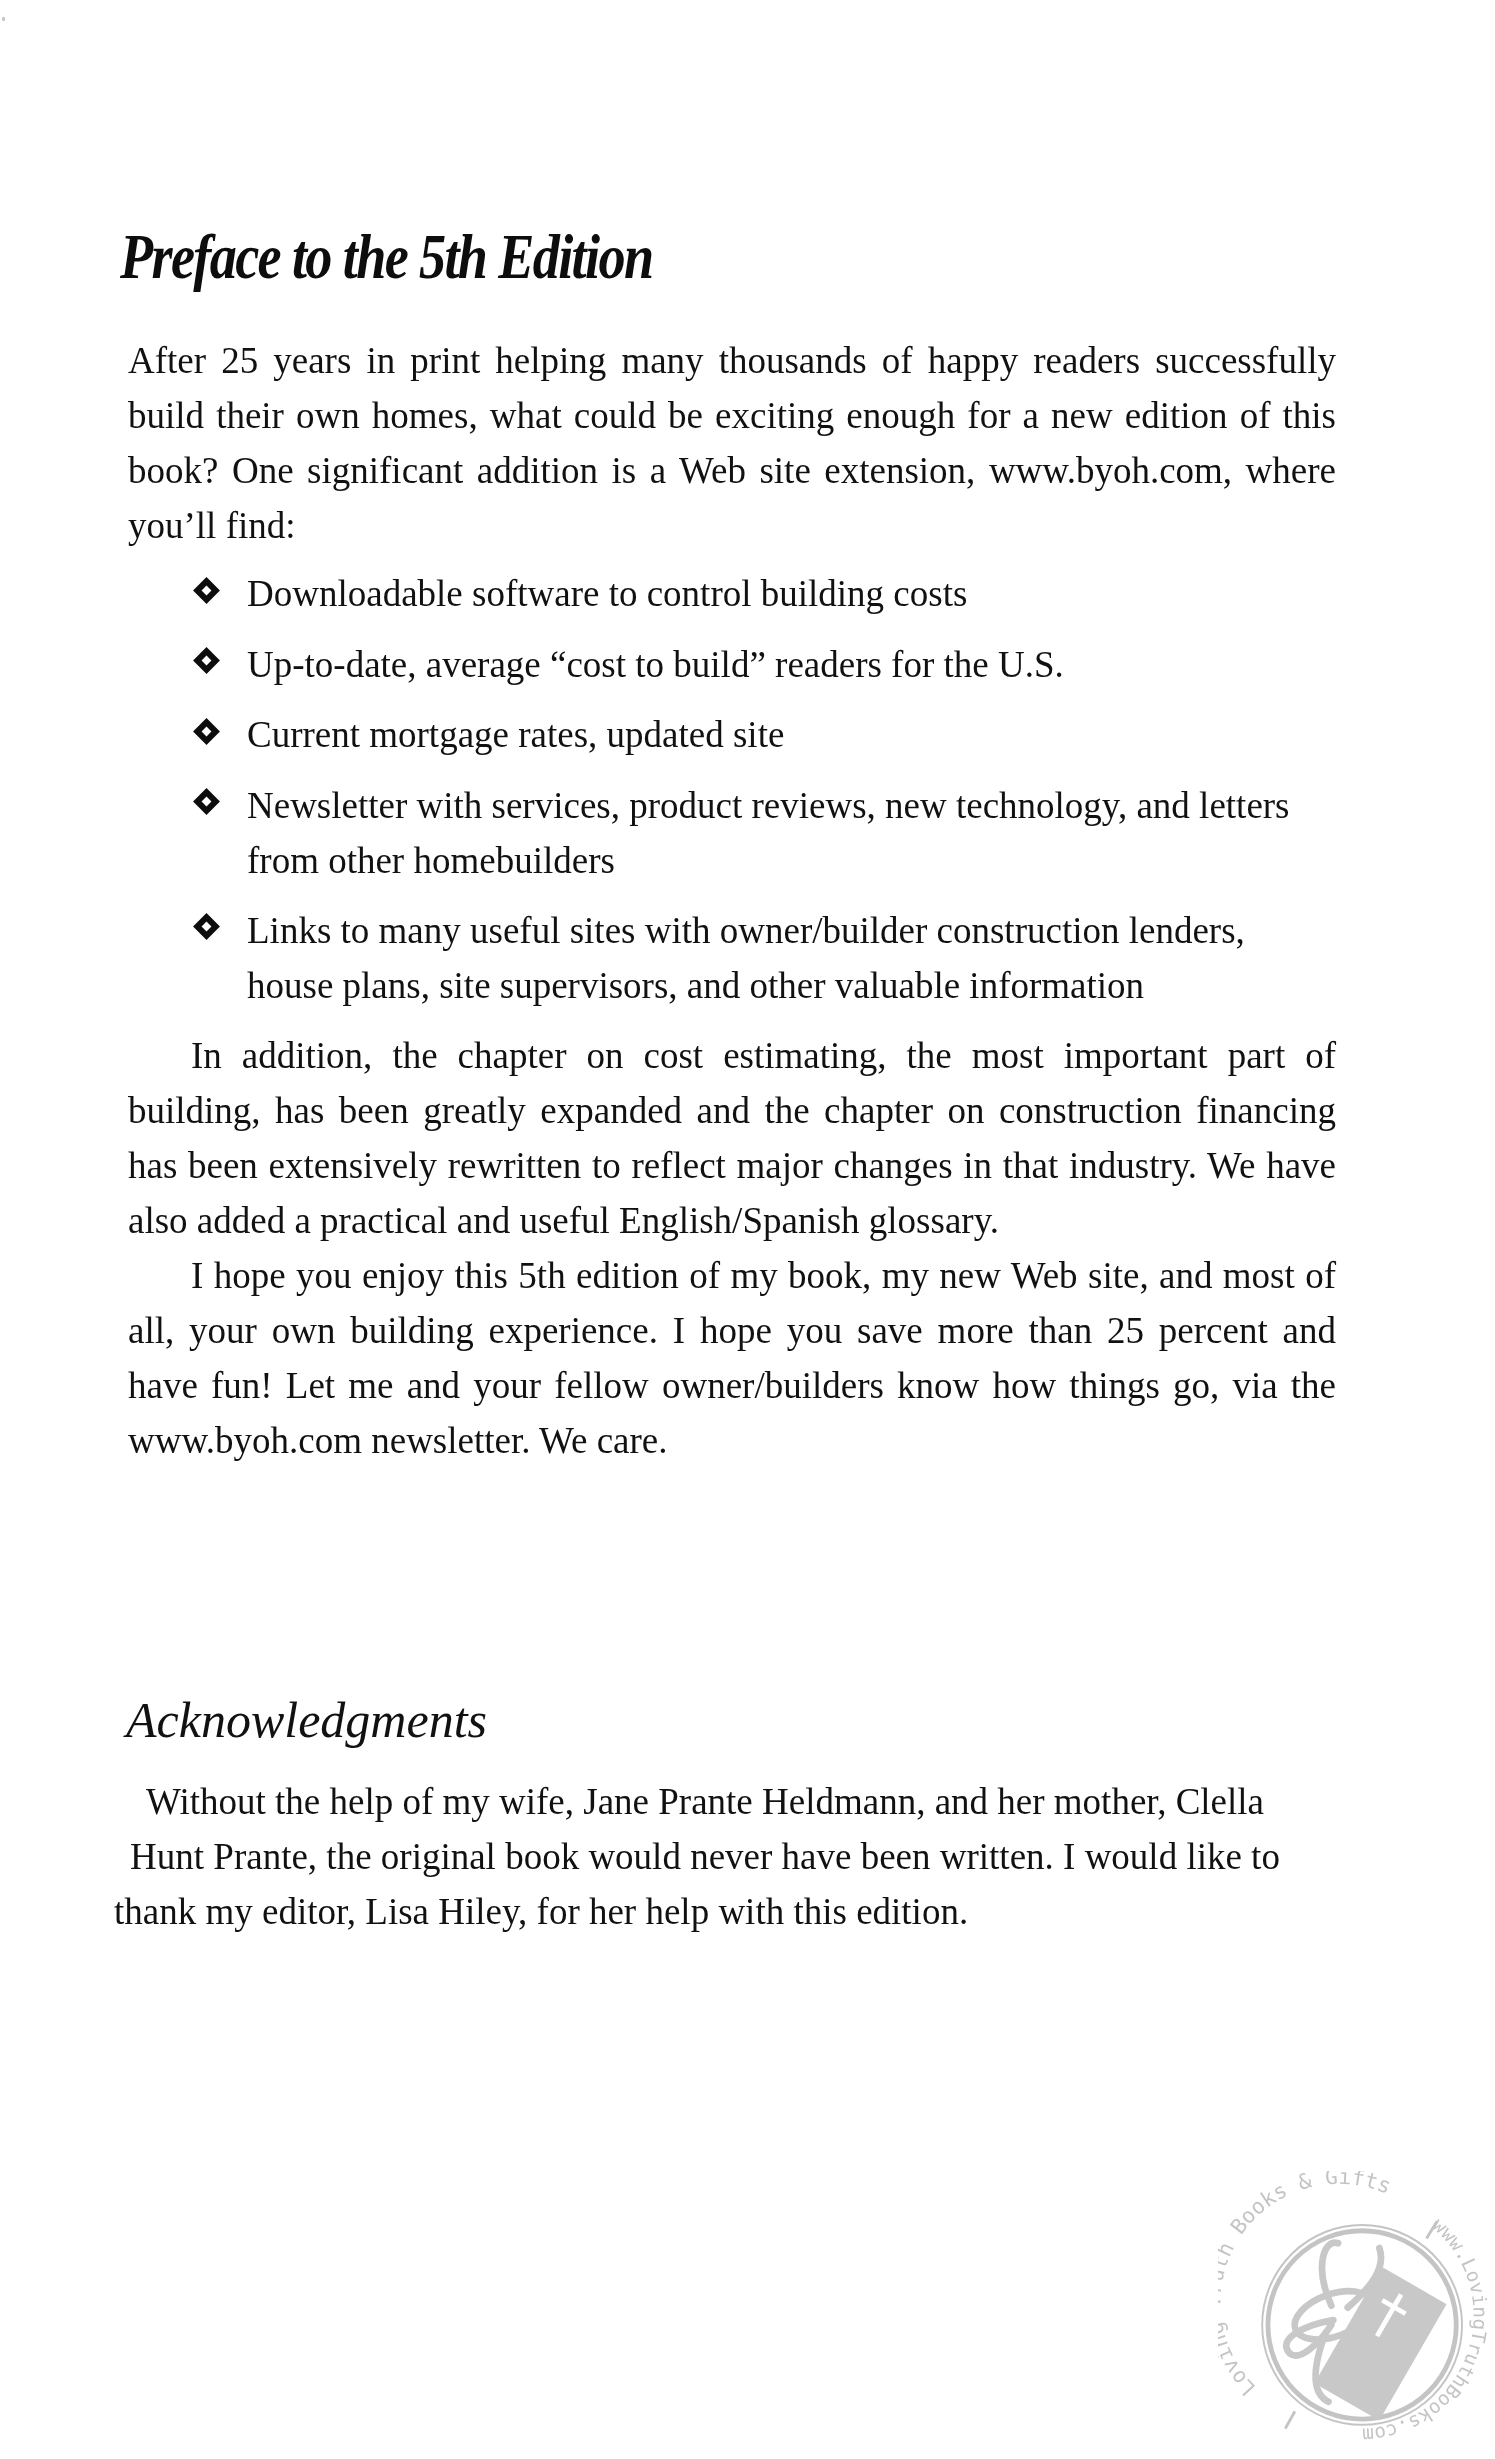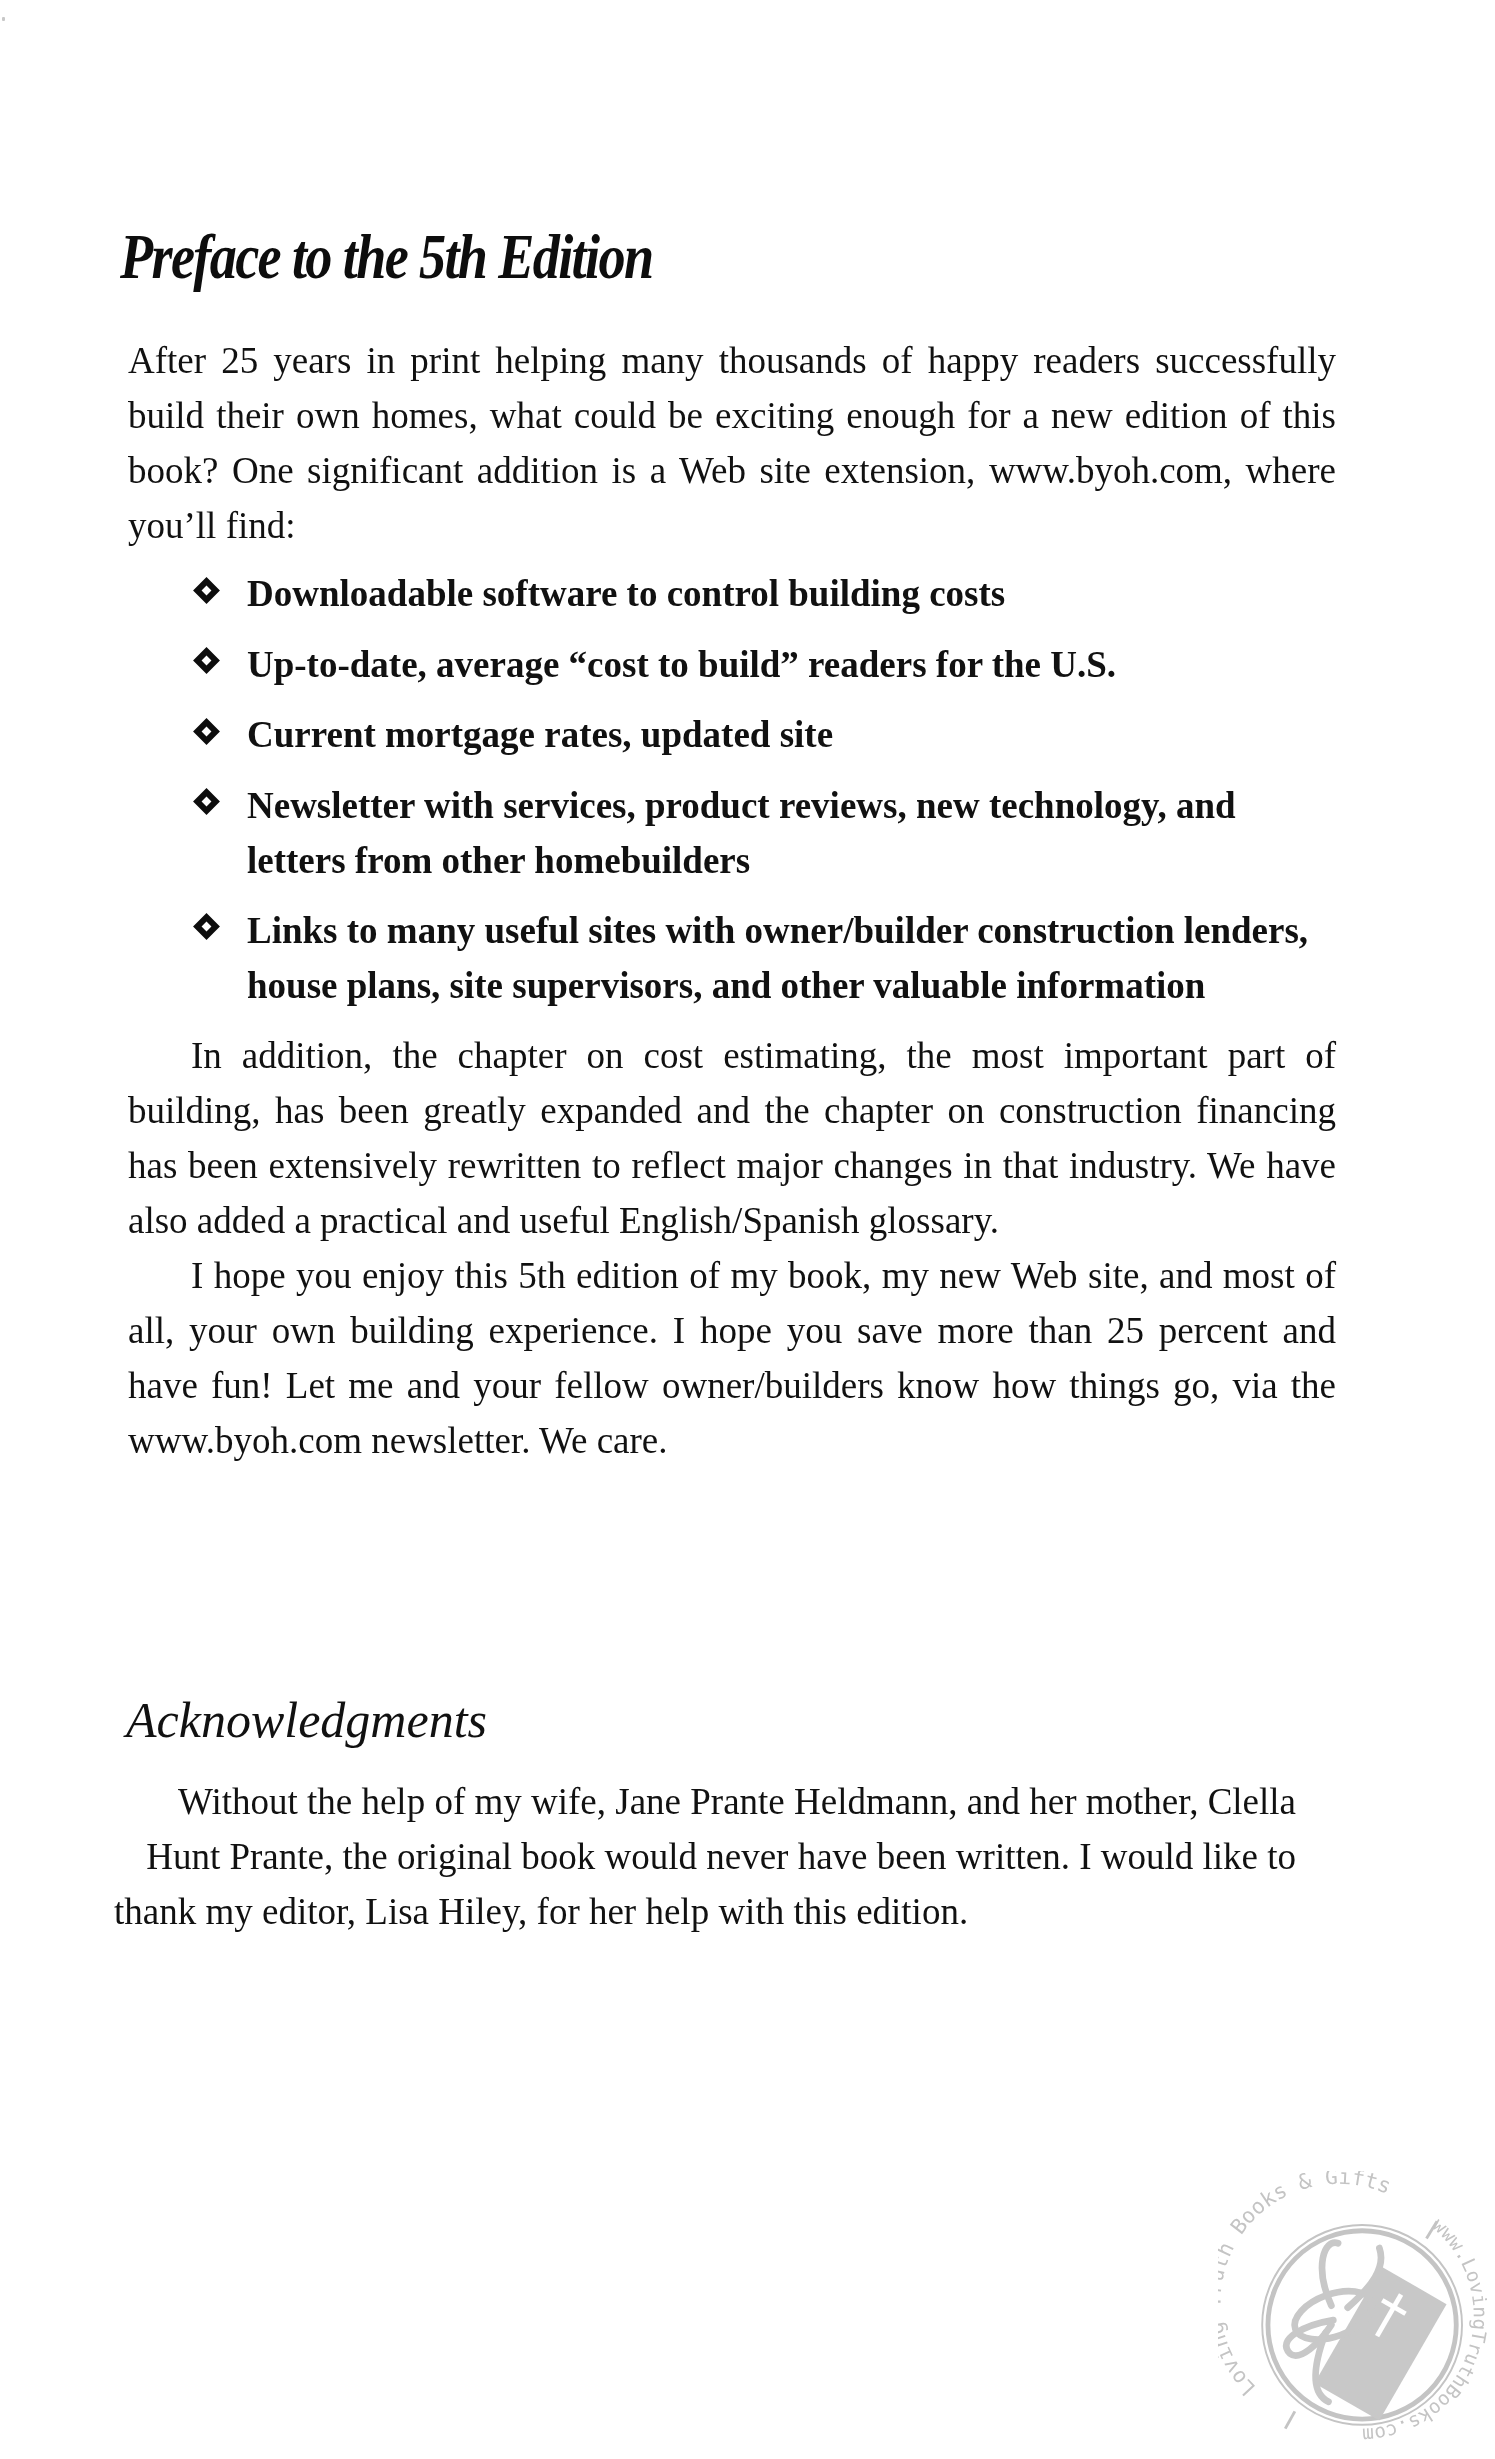--- a/index.html
+++ b/index.html
@@ -57,21 +57,20 @@
       line-height: 55px;
       text-align: justify;
       text-align-last: left;
       color: #111;
     }
     .para.indent { text-indent: 63px; }
     .bullets {
       list-style: none;
       margin: 13.4px 0 7.7px 0;
       padding: 0;
-      font-weight: bold;
     }
     .bullet {
       position: relative;
       padding-left: 119px;
       margin: 0 0 15.4px 0;
       font-size: 37px;
       line-height: 55px;
       padding-right: 0;
       width: 1086px;
     }
@@ -99,21 +98,21 @@
       white-space: nowrap;
       color: #111;
     }
     .ack-body {
       position: absolute;
       left: 114px;
       top: 1774px;
       width: 1182px;
     }
     .ack-body .para {
-      text-align: right;
+      text-align: center;
     }
     .stamp {
       position: absolute;
       left: 1218px;
       top: 2171px;
       width: 269px;
       height: 279px;
     }
     .stamp svg { display: block; }
   </style>

